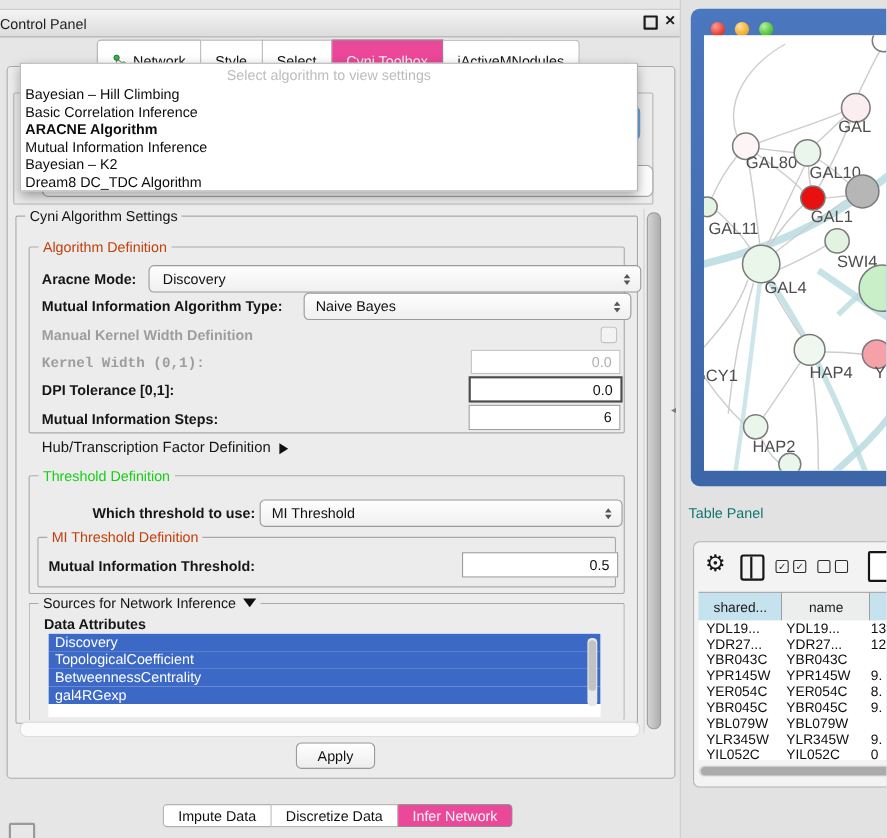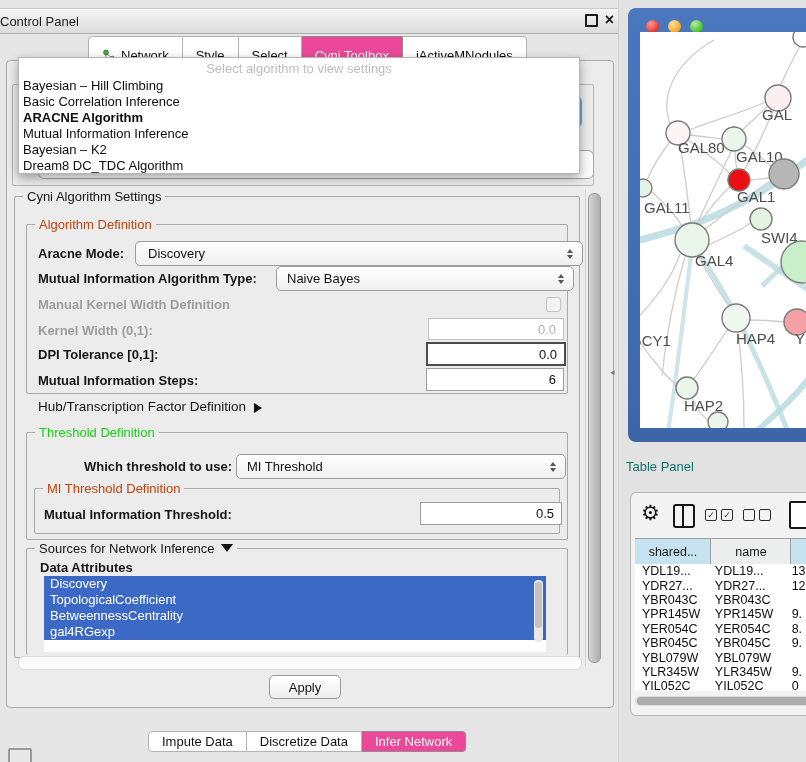--- a/index.html
+++ b/index.html
@@ -182,21 +182,21 @@
   <span class="abs lbl" style="left:38px;top:271px;">Mutual Information Algorithm Type:</span>
   <div class="abs combo" style="left:276px;top:266px;width:286px;height:23px;">
     <span>Naive Bayes</span>
     <span class="spin">
         <i class="up"></i>
         <i class="dn"></i>
       </span>
   </div>
   <span class="abs lbl dis" style="left:38px;top:297px;">Manual Kernel Width Definition</span>
   <span class="abs chk" style="left:546px;top:297px;"></span>
-  <span class="abs lbl dis" style="left:38px;top:323px;">Kernel Width (0,1):</span>
+  <span class="abs lbl dis" style="left:38px;top:323px;font-family:Liberation Mono, monospace;">Kernel Width (0,1):</span>
   <div class="abs input dis" style="left:428px;top:318px;width:120px;height:20px;">
     <span>0.0</span>
   </div>
   <span class="abs lbl" style="left:38px;top:347px;">DPI Tolerance [0,1]:</span>
   <div class="abs input focus" style="left:426px;top:342px;width:122px;height:20px;">
     <span>0.0</span>
   </div>
   <span class="abs lbl" style="left:38px;top:373px;">Mutual Information Steps:</span>
   <div class="abs input" style="left:426px;top:368px;width:122px;height:21px;">
     <span>6</span>

